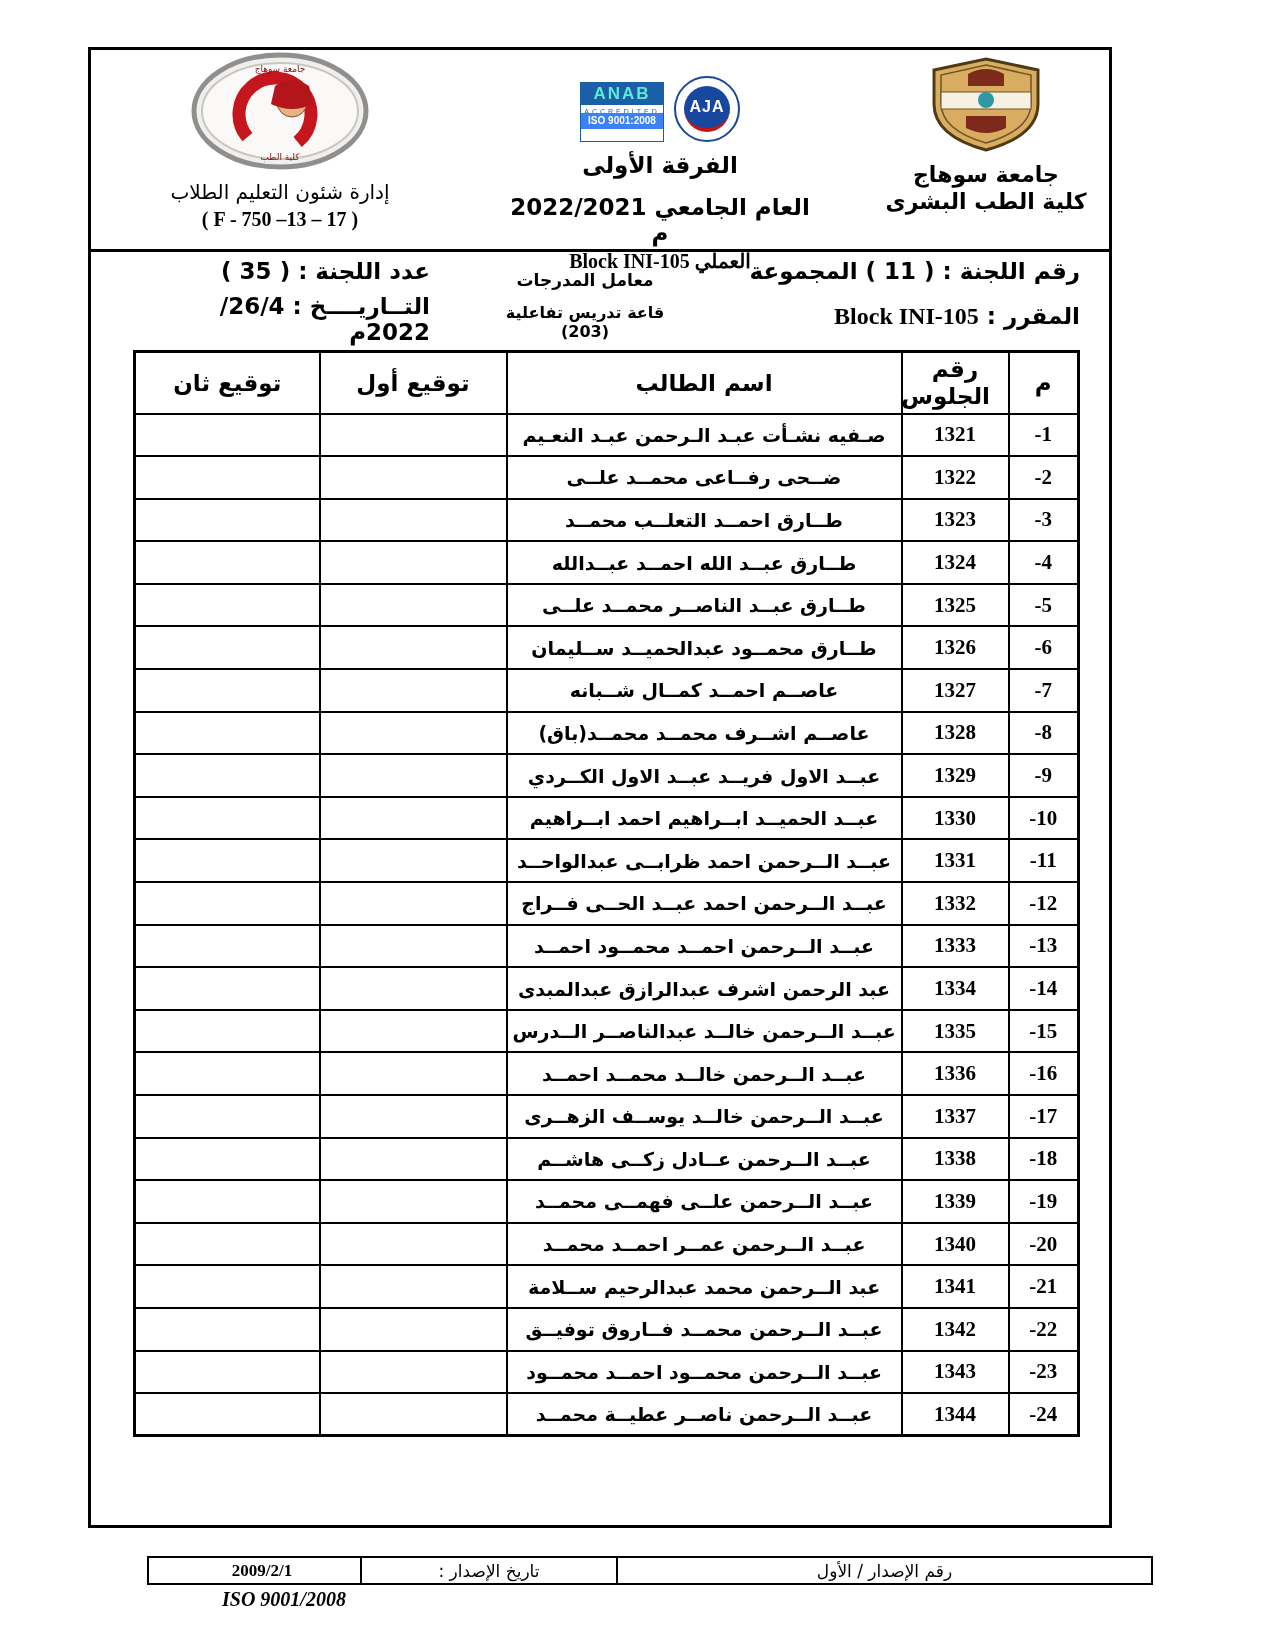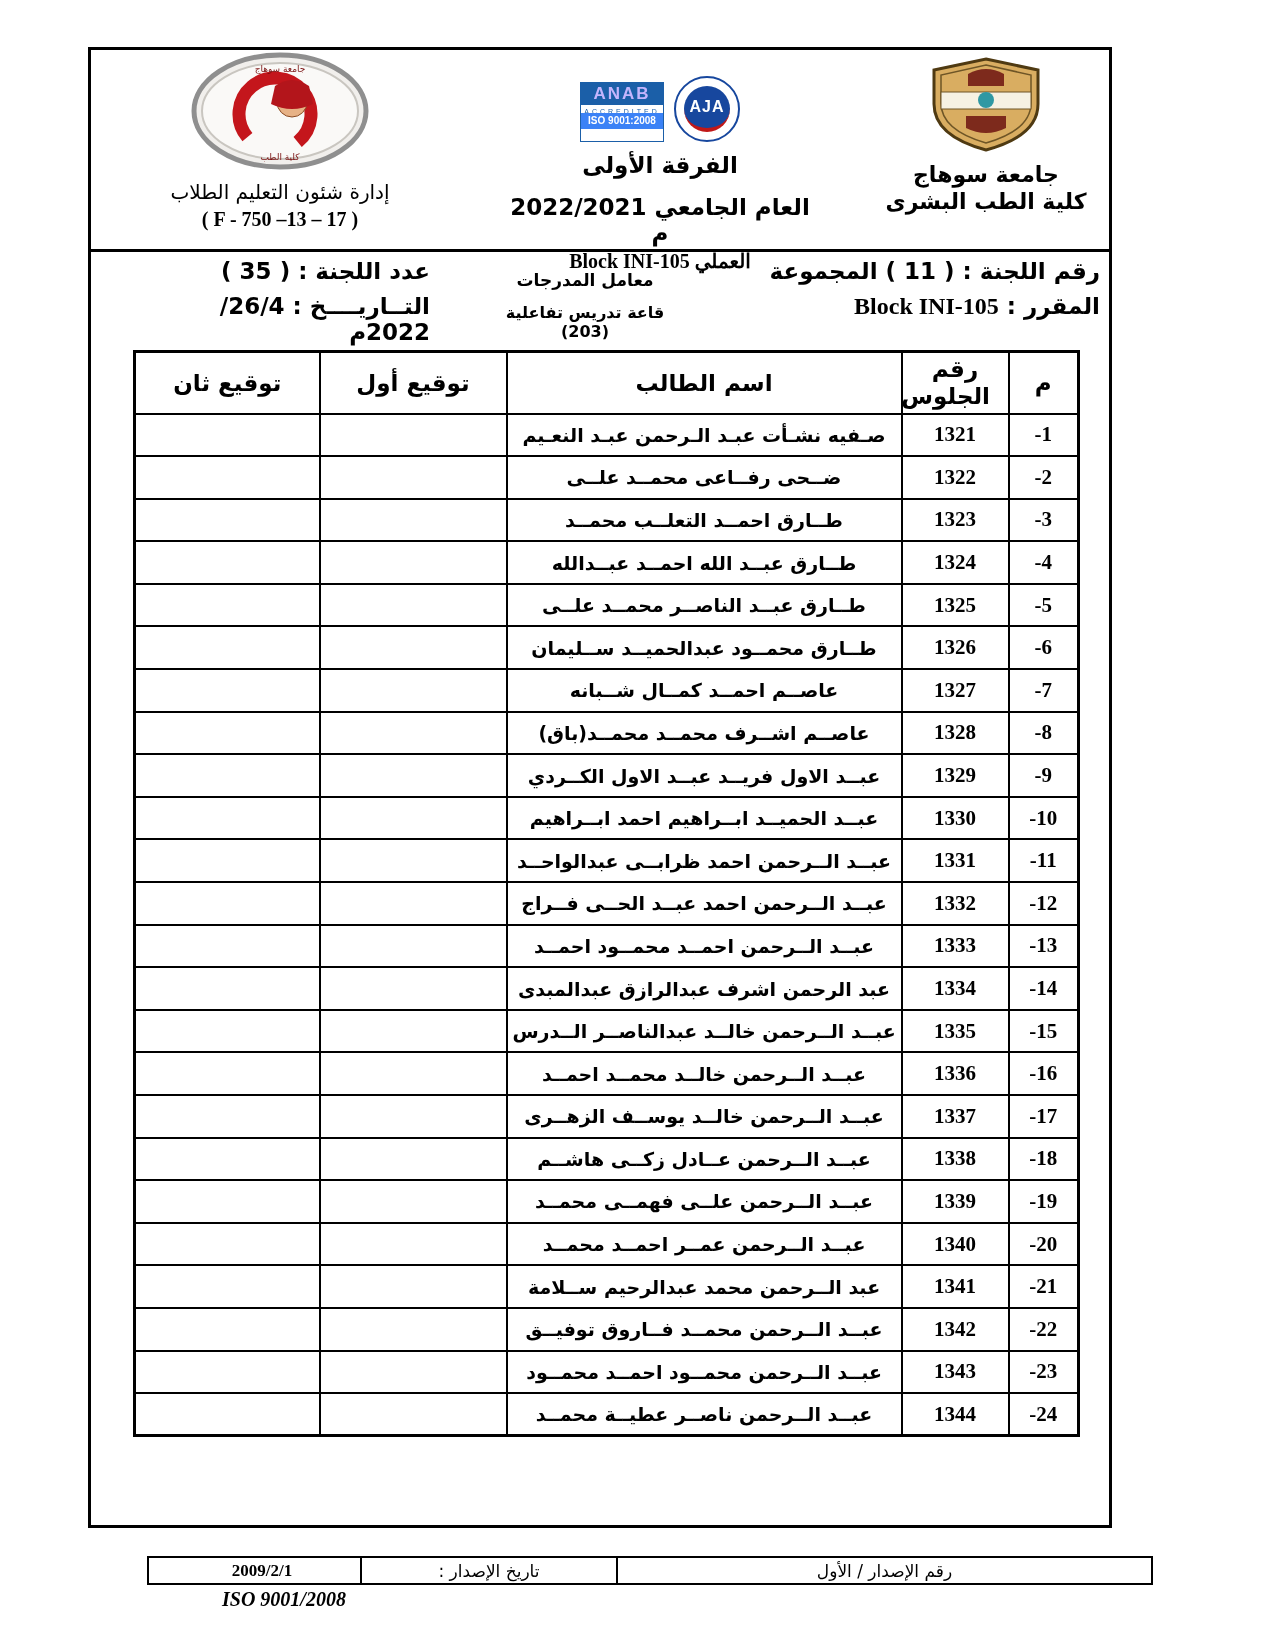--- a/index.html
+++ b/index.html
@@ -19,32 +19,32 @@
   .c1 { font-size:23px; font-weight:bold; margin-top:10px; }
   .c2 { font-size:23px; font-weight:bold; margin-top:16px; }
   .c3 { font-size:20px; font-weight:bold; margin-top:3px; direction:ltr; font-family:"Liberation Serif", serif; }
 
   .hdr-left { position:absolute; left:145px; top:52px; width:270px; text-align:center; }
   .hdr-left .t1 { font-size:20px; font-weight:normal; margin-top:6px; }
   .hdr-left .t2 { font-size:20px; font-weight:bold; margin-top:4px; direction:ltr; font-family:"Liberation Serif", serif; }
 
   
   .anab { position:relative; width:84px; height:60px; border:1px solid #1b5fa8; background:#fff; text-align:center; }
-  .anab-top { background:#1b5fa8; color:#c4b5fd; font:bold 17px/22px "Liberation Sans", sans-serif; letter-spacing:2px; }
+  .anab-top { background:#1b5fa8; color:#5eead4; font:bold 17px/22px "Liberation Sans", sans-serif; letter-spacing:2px; }
   .anab-acc { color:#1b5fa8; font-size:7px; letter-spacing:3px; line-height:14px; font-family:"Liberation Sans", sans-serif; }
   .anab-iso { position:absolute; bottom:12px; left:0; right:0; background:#3b82f6; color:#fff; font:bold 10px/16px "Liberation Sans", sans-serif; }
   .aja { position:relative; width:66px; height:66px; border-radius:50%; border:2px solid #17479e; background:#fff; }
   .aja-inner { position:absolute; inset:8px; border-radius:50%; background:#17479e; border-bottom:4px solid #c01818;
                color:#fff; display:flex; align-items:center; justify-content:center;
                font:bold 16px "Liberation Sans", sans-serif; letter-spacing:1px; }
 
   
-  .info-right { position:absolute; left:650px; top:258px; width:450px; direction:rtl; text-align:right; }
+  .info-right { position:absolute; left:630px; top:258px; width:450px; direction:rtl; text-align:right; }
   .info-right .l1 { font-size:23px; font-weight:bold; }
-  .info-right .l2 { font-size:23px; font-weight:bold; margin-top:9px; }
+  .info-right .l2 { font-size:23px; font-weight:bold; margin-top:19px; }
   .info-right .course-val { font-family:"Liberation Serif", serif; font-size:24px; direction:ltr; unicode-bidi:isolate; }
   .info-center { position:absolute; left:495px; top:270px; width:180px; direction:rtl; text-align:center; }
   .info-center .l1 { font-size:17px; font-weight:bold; }
   .info-center .l2 { font-size:16px; font-weight:bold; margin-top:13px; }
   .info-left { position:absolute; left:145px; top:258px; width:285px; direction:rtl; text-align:right; }
   .info-left .l1 { font-size:23px; font-weight:bold; }
   .info-left .l2 { font-size:23px; font-weight:bold; margin-top:9px; }
 
   
   table.students { position:absolute; left:133px; top:350px; width:944px; border-collapse:collapse; table-layout:fixed;

